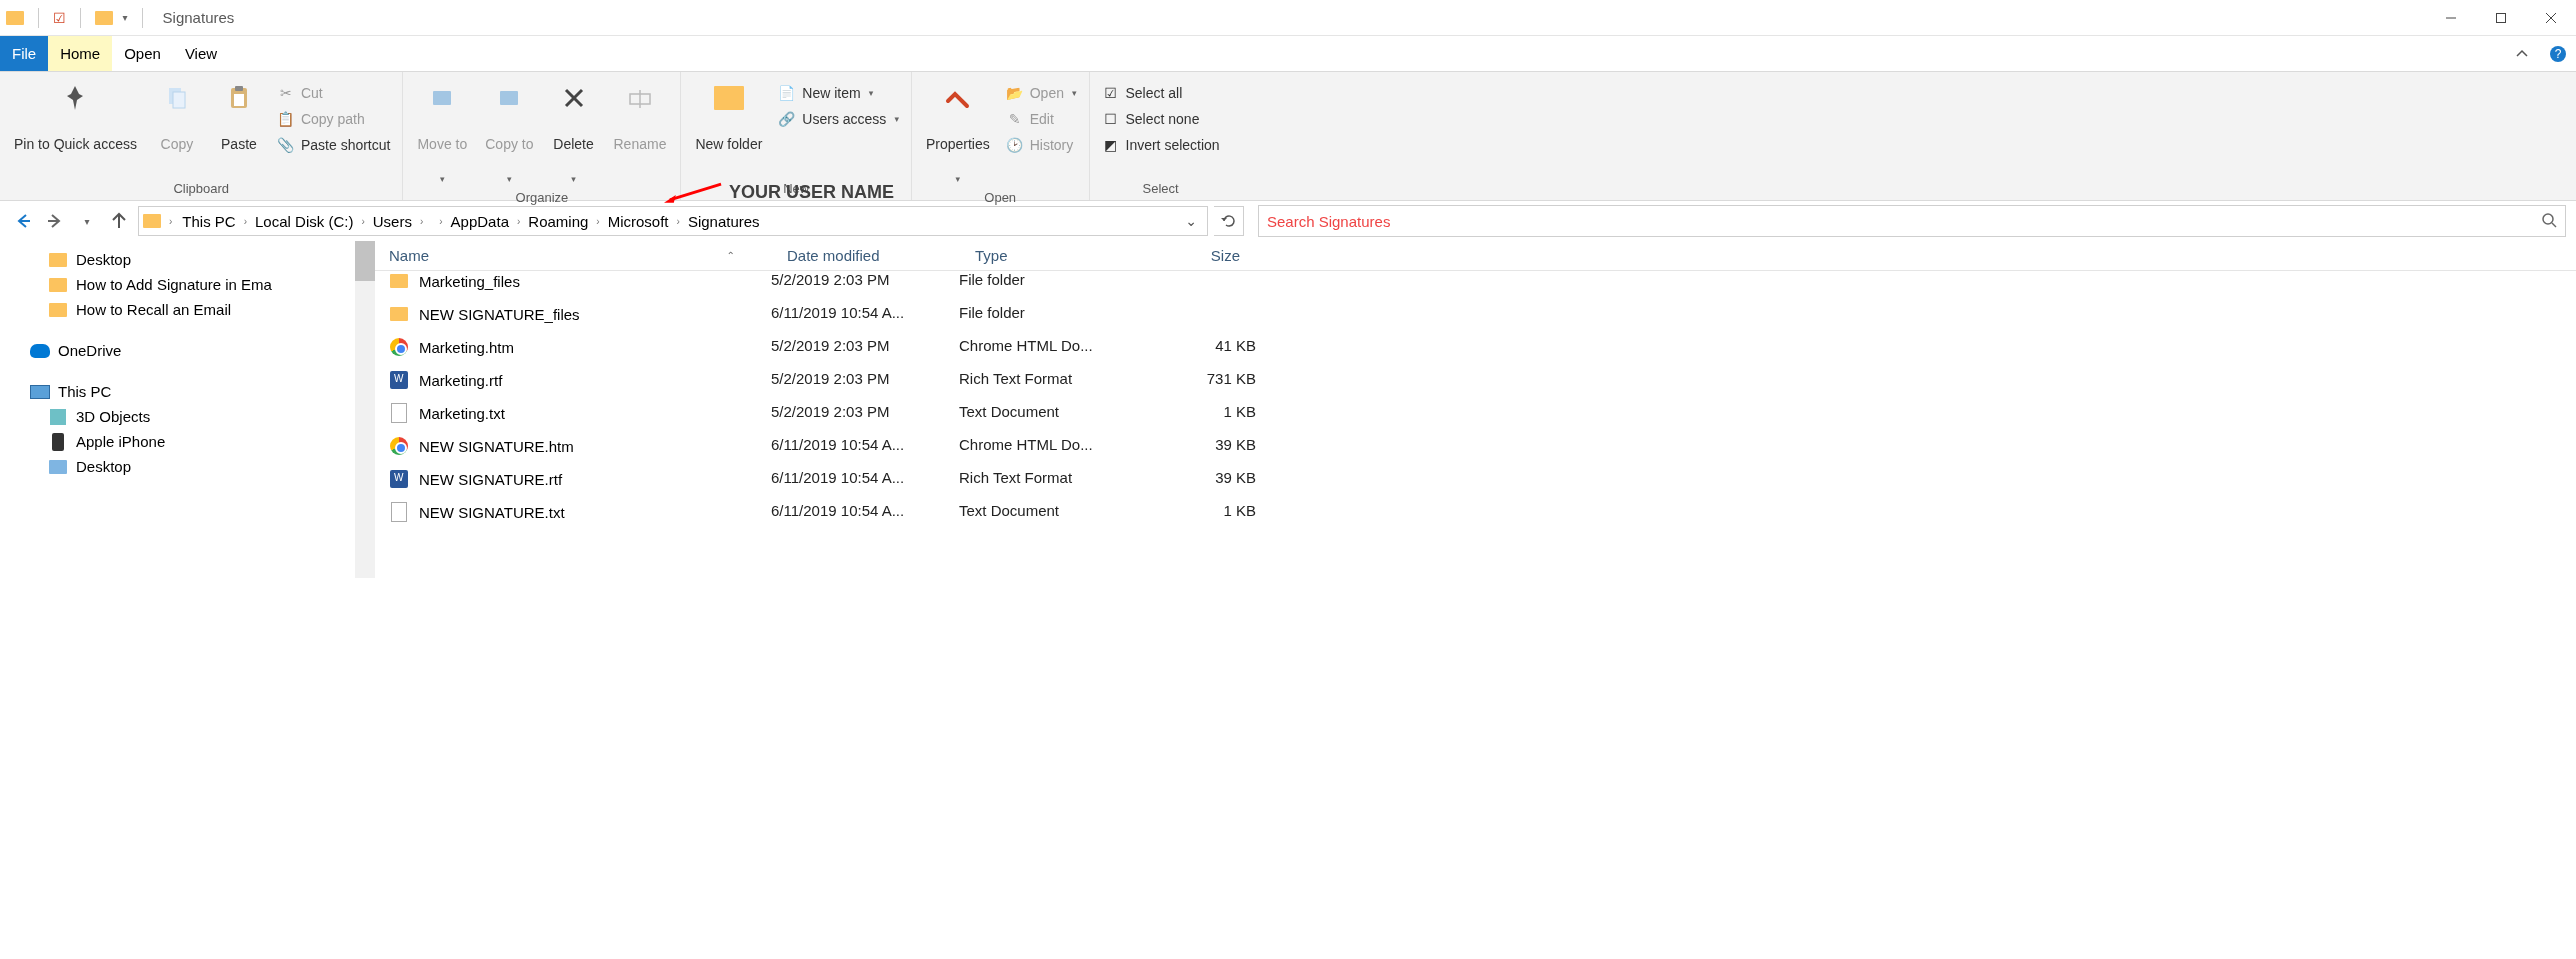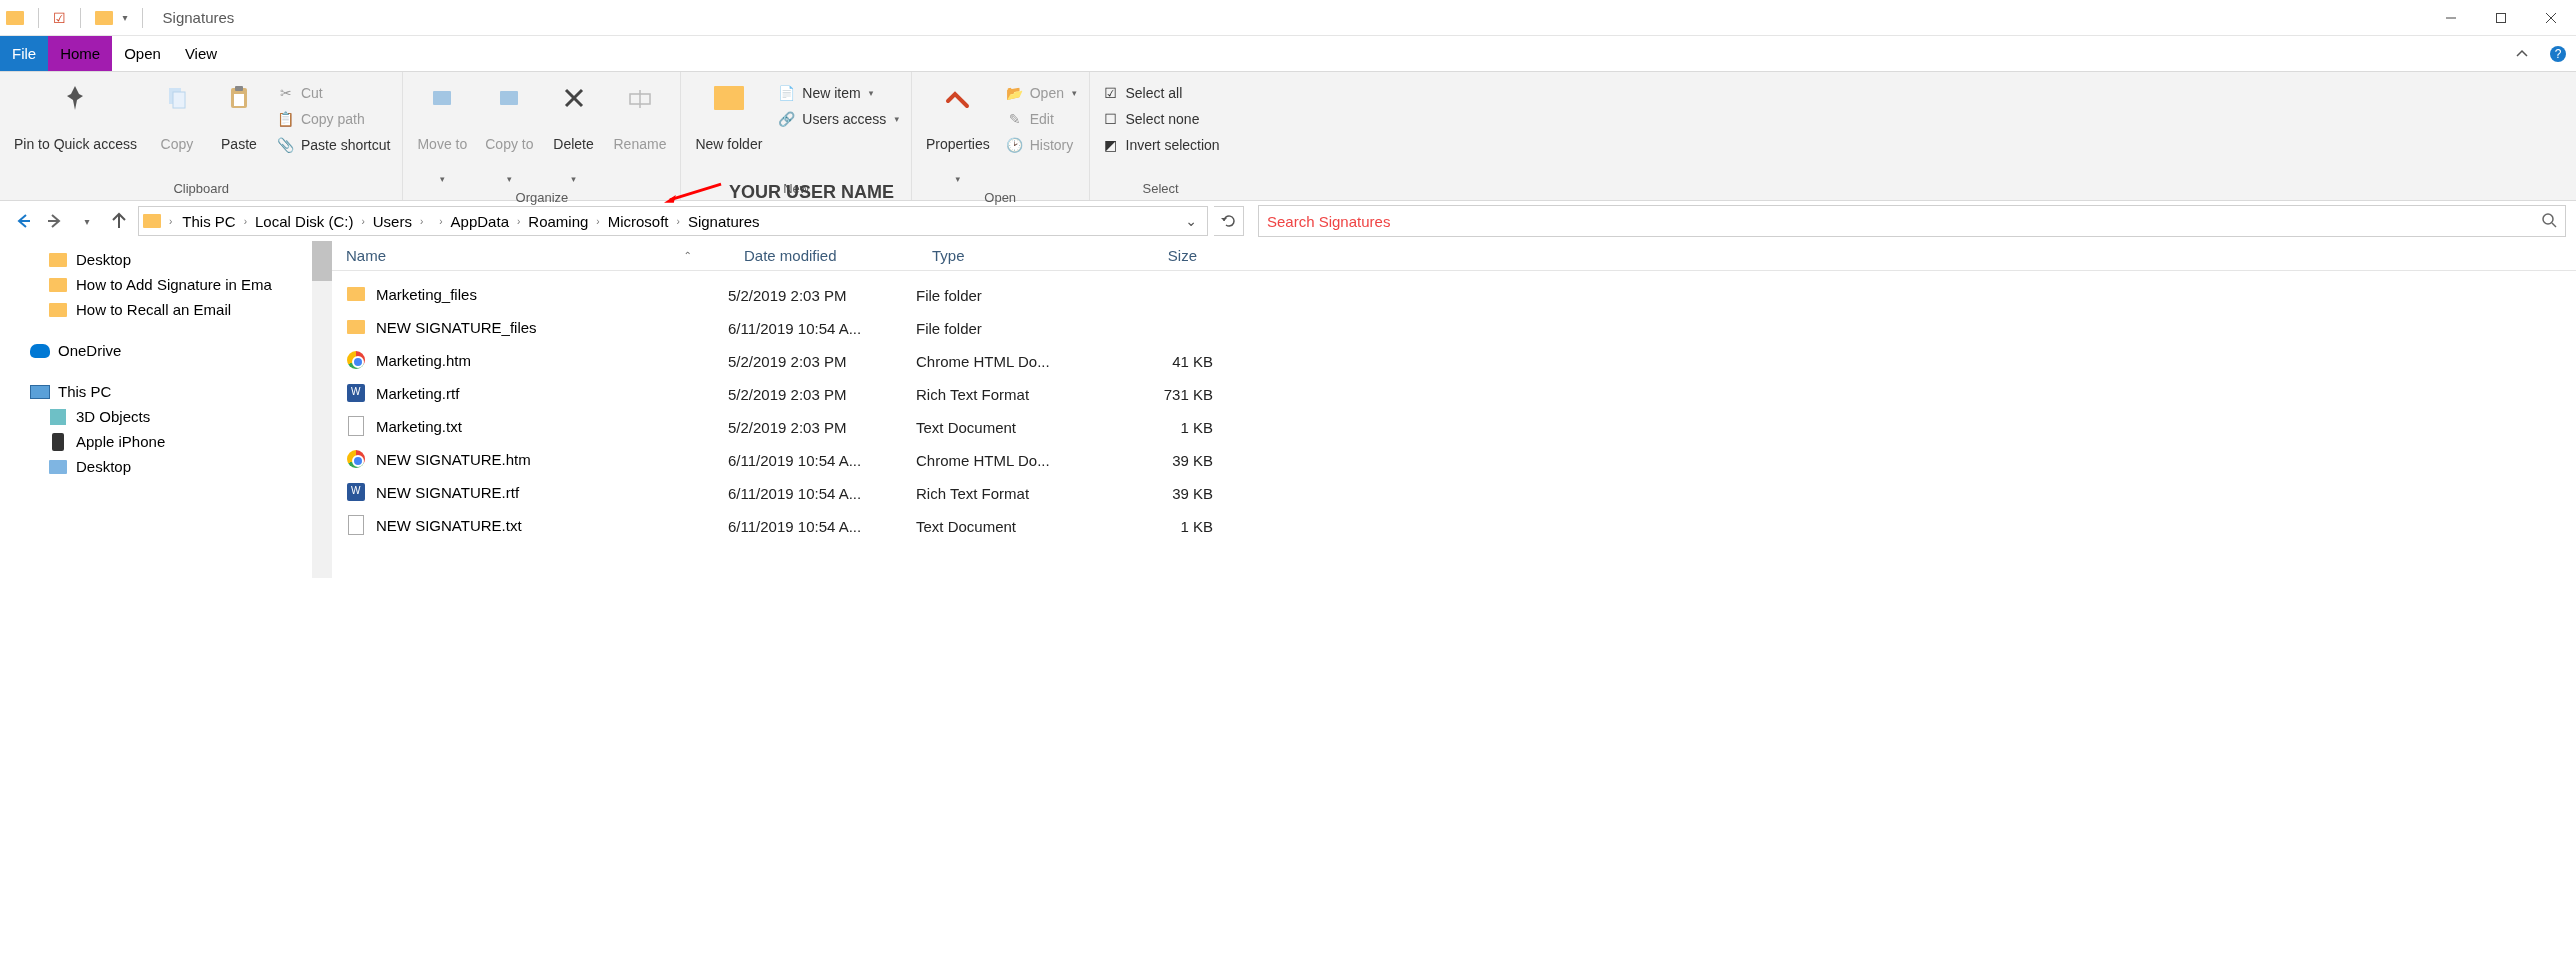--- a/index.html
+++ b/index.html
@@ -12,21 +12,21 @@
 .titlebar .sep { width: 1px; height: 20px; background: #ccc; margin: 0 6px; }
 .titlebar .title { margin-left: 6px; color: #595959; font-size: 15px; }
 .titlebar .spacer { flex: 1; }
 .titlebar .winbtn { width: 50px; height: 36px; display: flex; align-items: center; justify-content: center; color: #444; }
 .titlebar .winbtn svg { width: 12px; height: 12px; }
 
 
 .tabs { height: 36px; display: flex; align-items: stretch; border-bottom: 1px solid #dadada; }
 .tab { padding: 0 12px; display: flex; align-items: center; font-size: 15px; cursor: default; }
 .tab.file { background: #1979ca; color: #fff; }
-.tab.active { background: #a21caf; }
+.tab.active { background: #fef9c3; }
 .tabs .flex { flex: 1; }
 .tabs .help { width: 36px; display:flex; align-items:center; justify-content:center; color:#1979ca; }
 .tabs .chev { width: 36px; display:flex; align-items:center; justify-content:center; color:#555; }
 
 
 .ribbon { background: #f3f3f3; border-bottom: 1px solid #dadada; display: flex; align-items: stretch; height: 129px; }
 .group { border-right: 1px solid #e1e1e1; display: flex; flex-direction: column; padding: 4px 8px 0 8px; }
 .group .items { flex:1; display:flex; align-items:flex-start; gap: 6px; }
 .group .gname { text-align: center; font-size: 13px; color: #5a5a5a; padding: 2px 0 4px; }
 .bigbtn { display:flex; flex-direction:column; align-items:center; gap:20px; padding: 4px 6px; font-size: 14px; color:#333; min-width: 56px; }
@@ -50,38 +50,38 @@
 .addr .flex { flex:1; }
 .addr .dd { width: 24px; text-align:center; color:#555; }
 .refresh { width: 30px; height: 30px; border: 1px solid #cfcfcf; border-left:none; display:flex; align-items:center; justify-content:center; }
 .search { flex:1; height: 32px; border: 1px solid #cfcfcf; display:flex; align-items:center; padding: 0 8px; margin-left: 8px; color:#ef4444; font-size:15px; }
 .search .flex { flex:1; }
 .annotation { position:absolute; left: 525px; top: -26px; color:#404040; font-weight: bold; font-size: 18px; display:flex; align-items:center; gap: 6px; pointer-events:none; }
 .annotation svg { width: 59px; height: 22px; }
 
 
 .content { display:flex; align-items:stretch; min-height: 337px; }
-.side { width: 332px; border-right: none; padding-top: 6px; position: relative; }
+.side { width: 375px; border-right: none; padding-top: 6px; position: relative; }
 .side .scrollbar { position:absolute; right:0; top:0; width: 20px; height: 100%; background:#f1f1f1; }
 .side .thumb { position:absolute; right:0; top:0; width:20px; height:40px; background:#c2c2c2; }
 .side .item { display:flex; align-items:center; gap: 8px; padding: 4px 10px 4px 46px; font-size: 15px; white-space: nowrap; overflow: hidden; }
 .side .item.l2 { padding-left: 56px; }
 .side .item .ic { width: 20px; height: 16px; display:flex; align-items:center; justify-content:center; }
 .side .gap { height: 16px; }
 
 .main { flex:1; }
 .colhead { display:flex; align-items:center; height: 30px; border-bottom: 1px solid #e5e5e5; font-size: 15px; color:#3b5b7a; }
 .colhead .col { padding: 0 16px; }
 .col.name { width: 396px; padding-left: 14px; display:flex; align-items:center; gap:8px;}
 .col.date { width: 188px; }
 .col.type { width: 188px; }
 .col.size { width: 109px; text-align:right; }
 .sortcaret { font-size: 10px; color:#666; margin-left: auto; margin-right: 20px; }
 
-.filerow { display:flex; align-items:flex-end; height: 33px; font-size: 15px; }
+.filerow { display:flex; align-items:flex-start; height: 33px; font-size: 15px; }
 .filerow .col.name { color:#000; display:flex; align-items:center; gap: 10px; }
 .filerow .col.date, .filerow .col.type, .filerow .col.size { color:#222; }
 .fic { width: 20px; height: 20px; display:flex; align-items:center; justify-content:center; }
 
 
 .ic-folder { width: 18px; height: 14px; background: #fcc35e; border-radius: 1px; }
 .ic-folder.blue { background: #6ea8d8; opacity: .6; }
 .ic-txt { width: 16px; height: 20px; border: 1px solid #aaa; background:#fff; }
 .ic-rtf { width: 18px; height: 18px; background:#2a5699; border-radius:2px; position:relative; }
 .ic-rtf::after { content:"W"; color:#fff; font-size:10px; position:absolute; left:4px; top:2px; }

